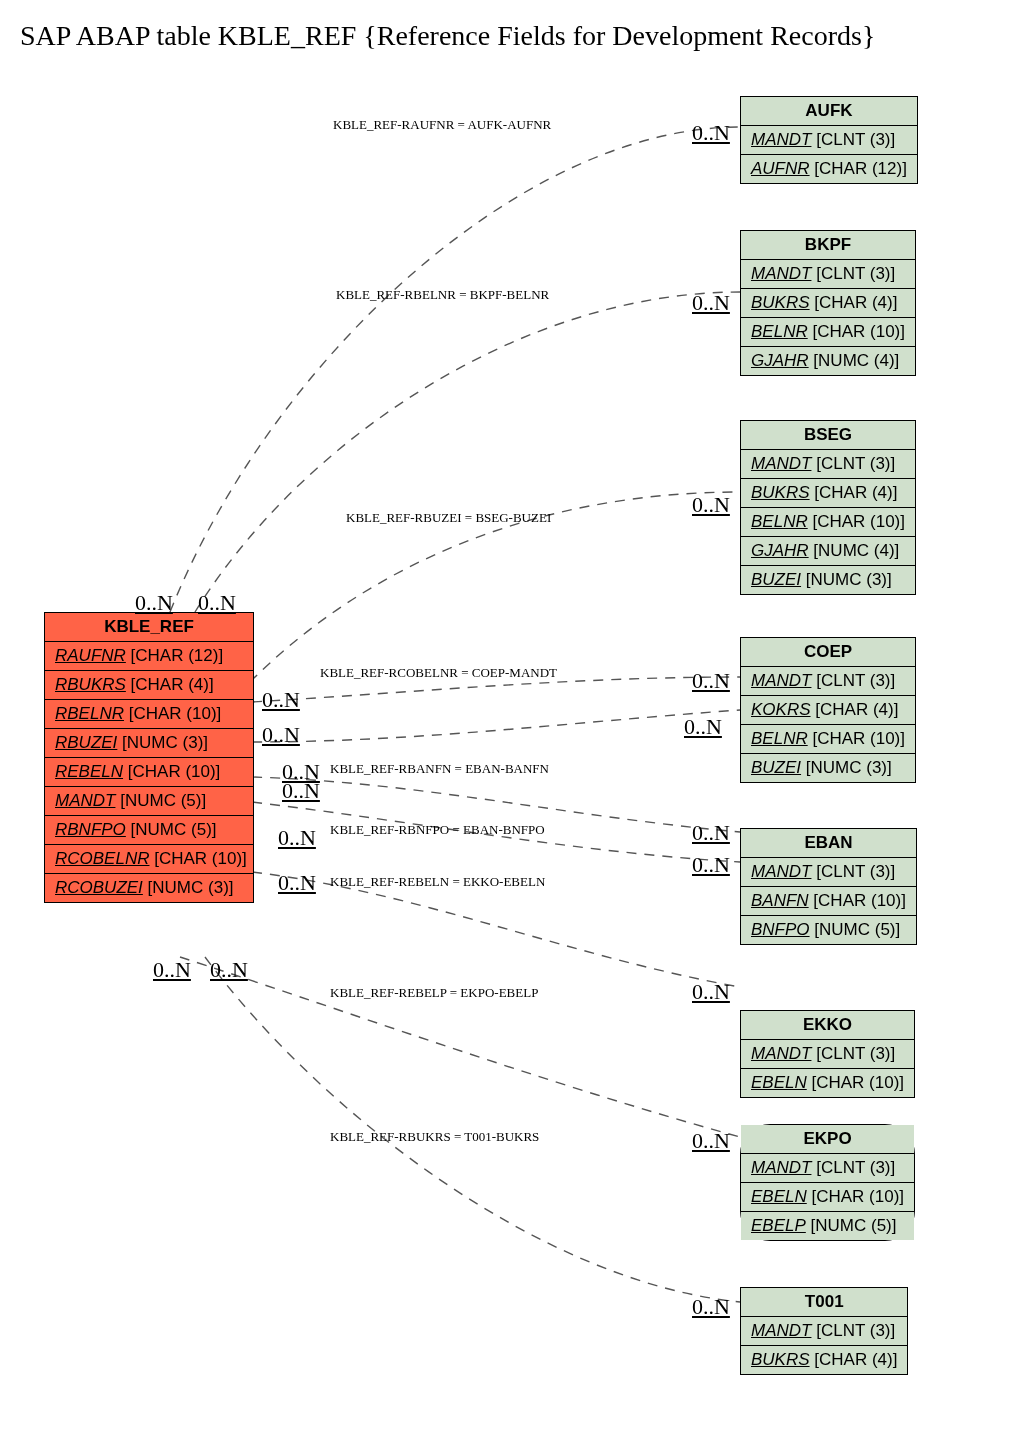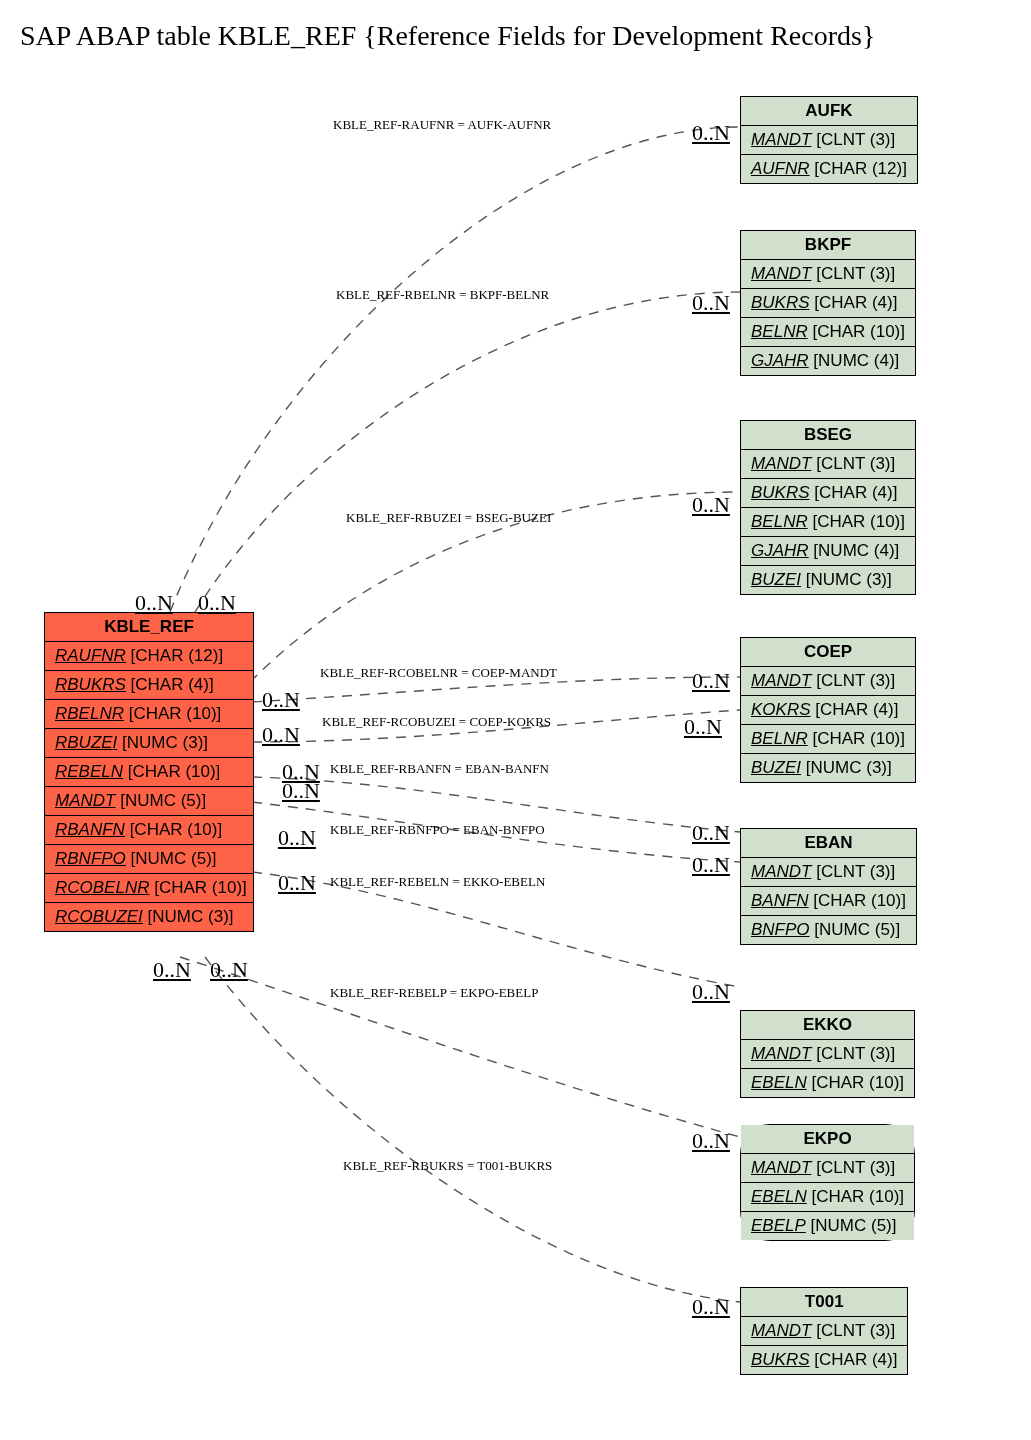--- a/index.html
+++ b/index.html
@@ -89,21 +89,20 @@
   </svg>
 
   <div class="entity orange" style="left:24px; top:550px; width:208px;">
     <div class="entity-header">KBLE_REF</div>
     <div class="entity-row"><span class="fname">RAUFNR</span> <span>[CHAR (12)]</span></div>
     <div class="entity-row"><span class="fname">RBUKRS</span> <span>[CHAR (4)]</span></div>
     <div class="entity-row"><span class="fname">RBELNR</span> <span>[CHAR (10)]</span></div>
     <div class="entity-row"><span class="fname">RBUZEI</span> <span>[NUMC (3)]</span></div>
     <div class="entity-row"><span class="fname">REBELN</span> <span>[CHAR (10)]</span></div>
     <div class="entity-row"><span class="fname">MANDT</span> <span>[NUMC (5)]</span></div>
-    <div class="entity-row"><span class="fname">RBANFN</span> <span>[CHAR (10)]</span></div>
     <div class="entity-row"><span class="fname">RBNFPO</span> <span>[NUMC (5)]</span></div>
     <div class="entity-row"><span class="fname">RCOBELNR</span> <span>[CHAR (10)]</span></div>
     <div class="entity-row"><span class="fname">RCOBUZEI</span> <span>[NUMC (3)]</span></div>
   </div>
 
   <div class="entity green" style="left:720px; top:34px;">
     <div class="entity-header">AUFK</div>
     <div class="entity-row"><span class="fname">MANDT</span> <span>[CLNT (3)]</span></div>
     <div class="entity-row"><span class="fname">AUFNR</span> <span>[CHAR (12)]</span></div>
   </div>
@@ -156,26 +155,25 @@
   <div class="entity green" style="left:720px; top:1225px;">
     <div class="entity-header">T001</div>
     <div class="entity-row"><span class="fname">MANDT</span> <span>[CLNT (3)]</span></div>
     <div class="entity-row"><span class="fname">BUKRS</span> <span>[CHAR (4)]</span></div>
   </div>
 
   <div class="rel-label" style="left:313px; top:55px;">KBLE_REF-RAUFNR = AUFK-AUFNR</div>
   <div class="rel-label" style="left:316px; top:225px;">KBLE_REF-RBELNR = BKPF-BELNR</div>
   <div class="rel-label" style="left:326px; top:428px;margin-top:20px;">KBLE_REF-RBUZEI = BSEG-BUZEI</div>
   <div class="rel-label" style="left:300px; top:603px;">KBLE_REF-RCOBELNR = COEP-MANDT</div>
-  <div class="rel-label" style="left:302px; top:652px;">KBLE_REF-RCOBUZEI = COEP-KOKRS</div>
   <div class="rel-label" style="left:310px; top:699px;">KBLE_REF-RBANFN = EBAN-BANFN</div>
   <div class="rel-label" style="left:310px; top:760px;">KBLE_REF-RBNFPO = EBAN-BNFPO</div>
   <div class="rel-label" style="left:310px; top:812px;">KBLE_REF-REBELN = EKKO-EBELN</div>
   <div class="rel-label" style="left:310px; top:923px;">KBLE_REF-REBELP = EKPO-EBELP</div>
-  <div class="rel-label" style="left:323px; top:1067px;margin-top:29px;">KBLE_REF-RBUKRS = T001-BUKRS</div>
+  <div class="rel-label" style="left:310px; top:1067px;">KBLE_REF-RBUKRS = T001-BUKRS</div>
 
   <div class="card" style="left:672px; top:58px;">0..N</div>
   <div class="card" style="left:672px; top:228px;">0..N</div>
   <div class="card" style="left:672px; top:430px;">0..N</div>
   <div class="card" style="left:672px; top:606px;">0..N</div>
   <div class="card" style="left:664px; top:652px;">0..N</div>
   <div class="card" style="left:672px; top:758px;">0..N</div>
   <div class="card" style="left:672px; top:790px;">0..N</div>
   <div class="card" style="left:672px; top:917px;">0..N</div>
   <div class="card" style="left:672px; top:1066px;">0..N</div>

